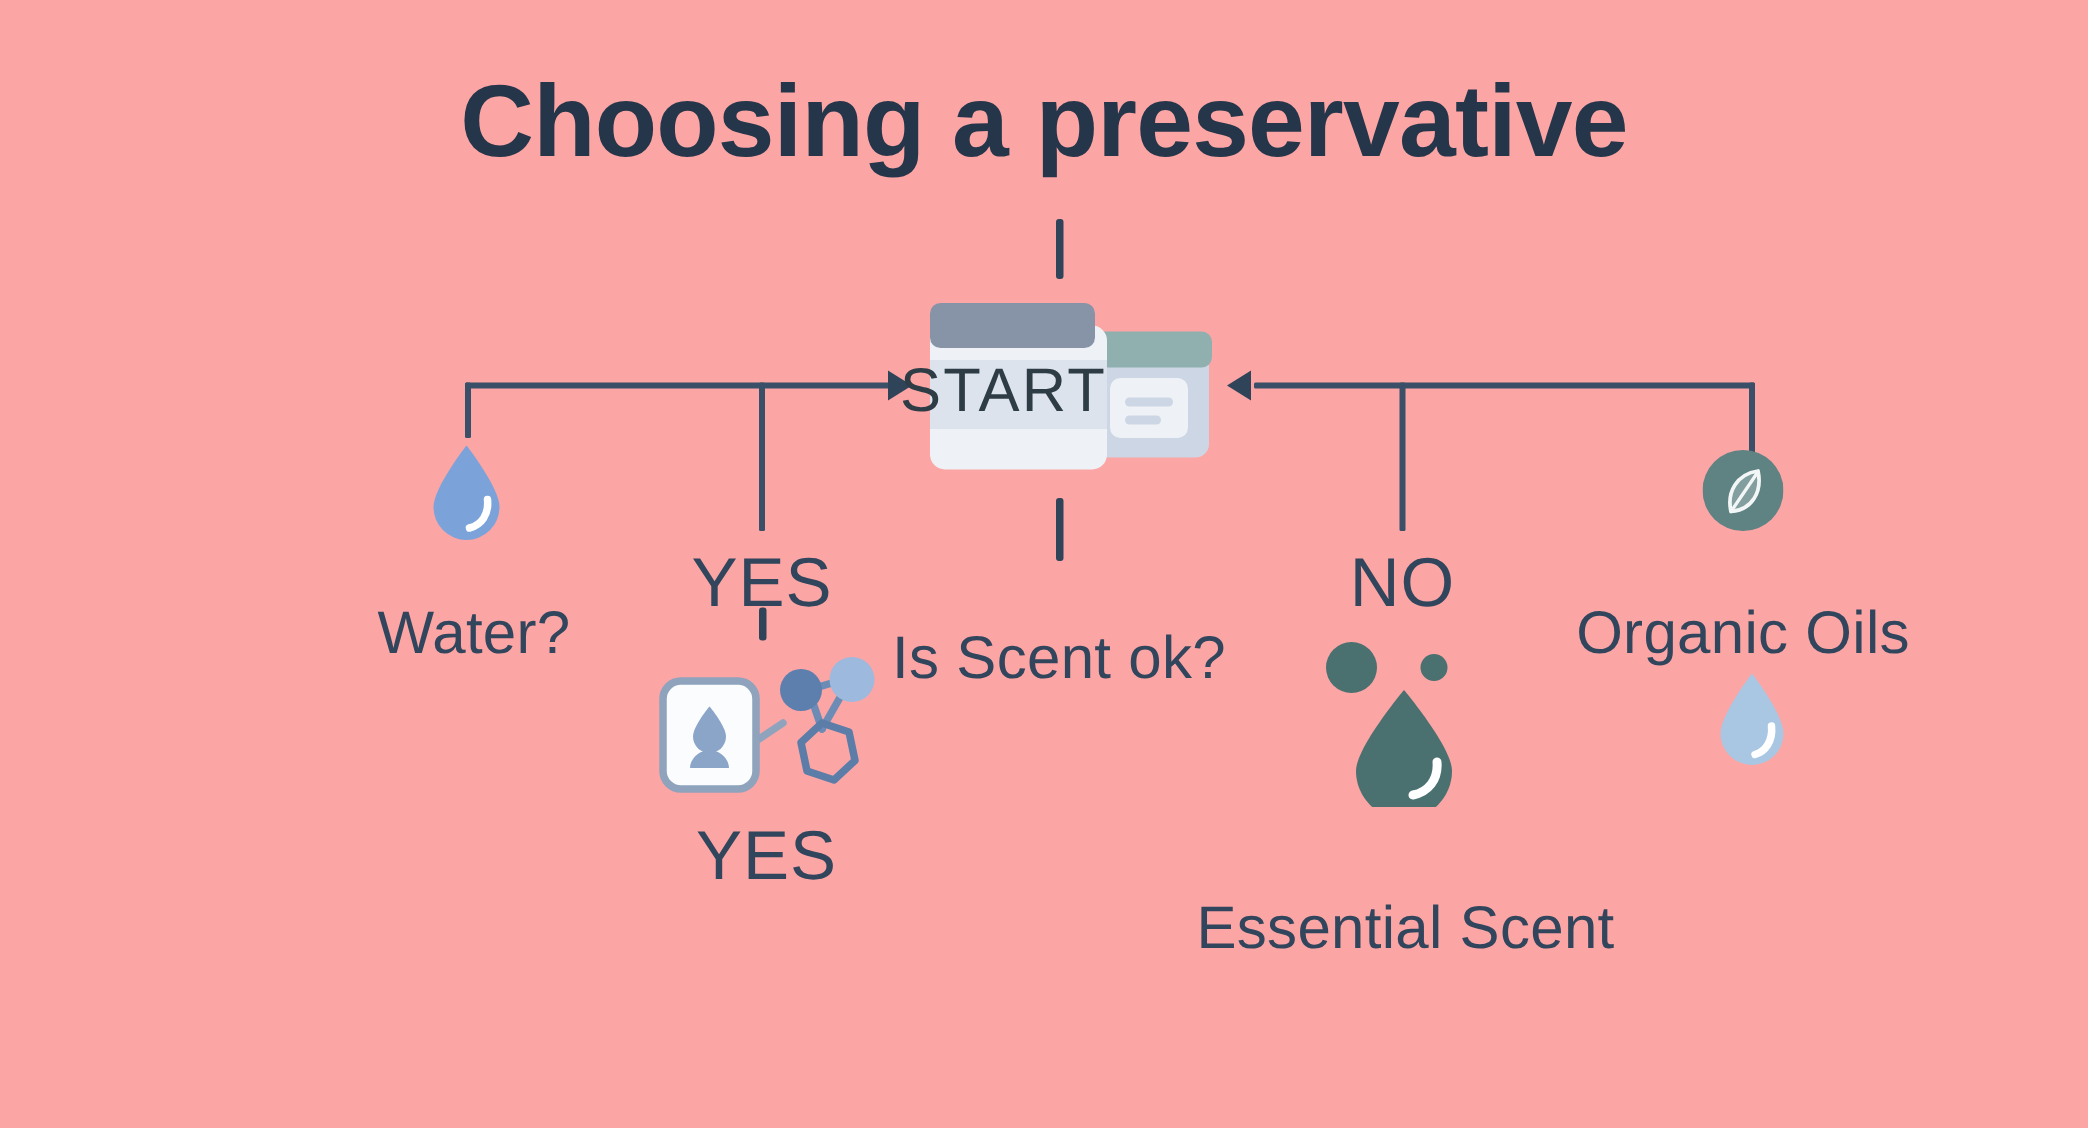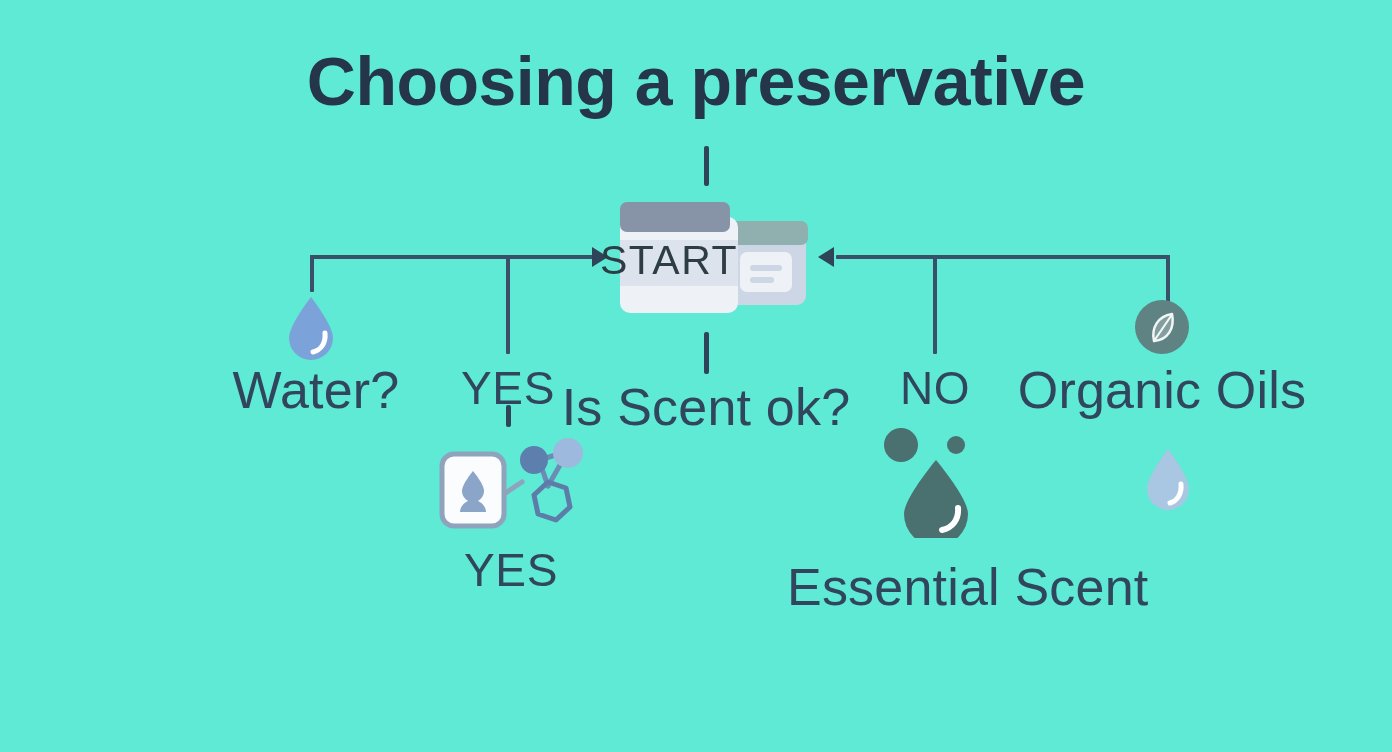--- a/index.html
+++ b/index.html
@@ -4,21 +4,21 @@
 <style>
   html, body {
     margin: 0;
     padding: 0;
     background: #ffffff;
   }
   #canvas {
     position: relative;
     width: 1392px;
     height: 752px;
-    background: #5eead4;
+    background: #fca5a5;
     overflow: hidden;
     font-family: "Liberation Sans", sans-serif;
   }
 
   
   #page-title {
     position: absolute;
     left: 0;
     top: 46px;
     width: 1392px;
@@ -67,23 +67,24 @@
   }
 
   
   .node-label {
     position: absolute;
     text-align: center;
     color: #31465c;
     white-space: nowrap;
   }
   .label-lg {
-    font-size: 52px;
+    font-size: 40px;
     font-weight: 400;
     letter-spacing: 0.2px;
+    margin-top: 40px;
   }
   .label-md {
     font-size: 46px;
     font-weight: 400;
     letter-spacing: 0.6px;
   }
 
   
   #start-node {
     position: absolute;

